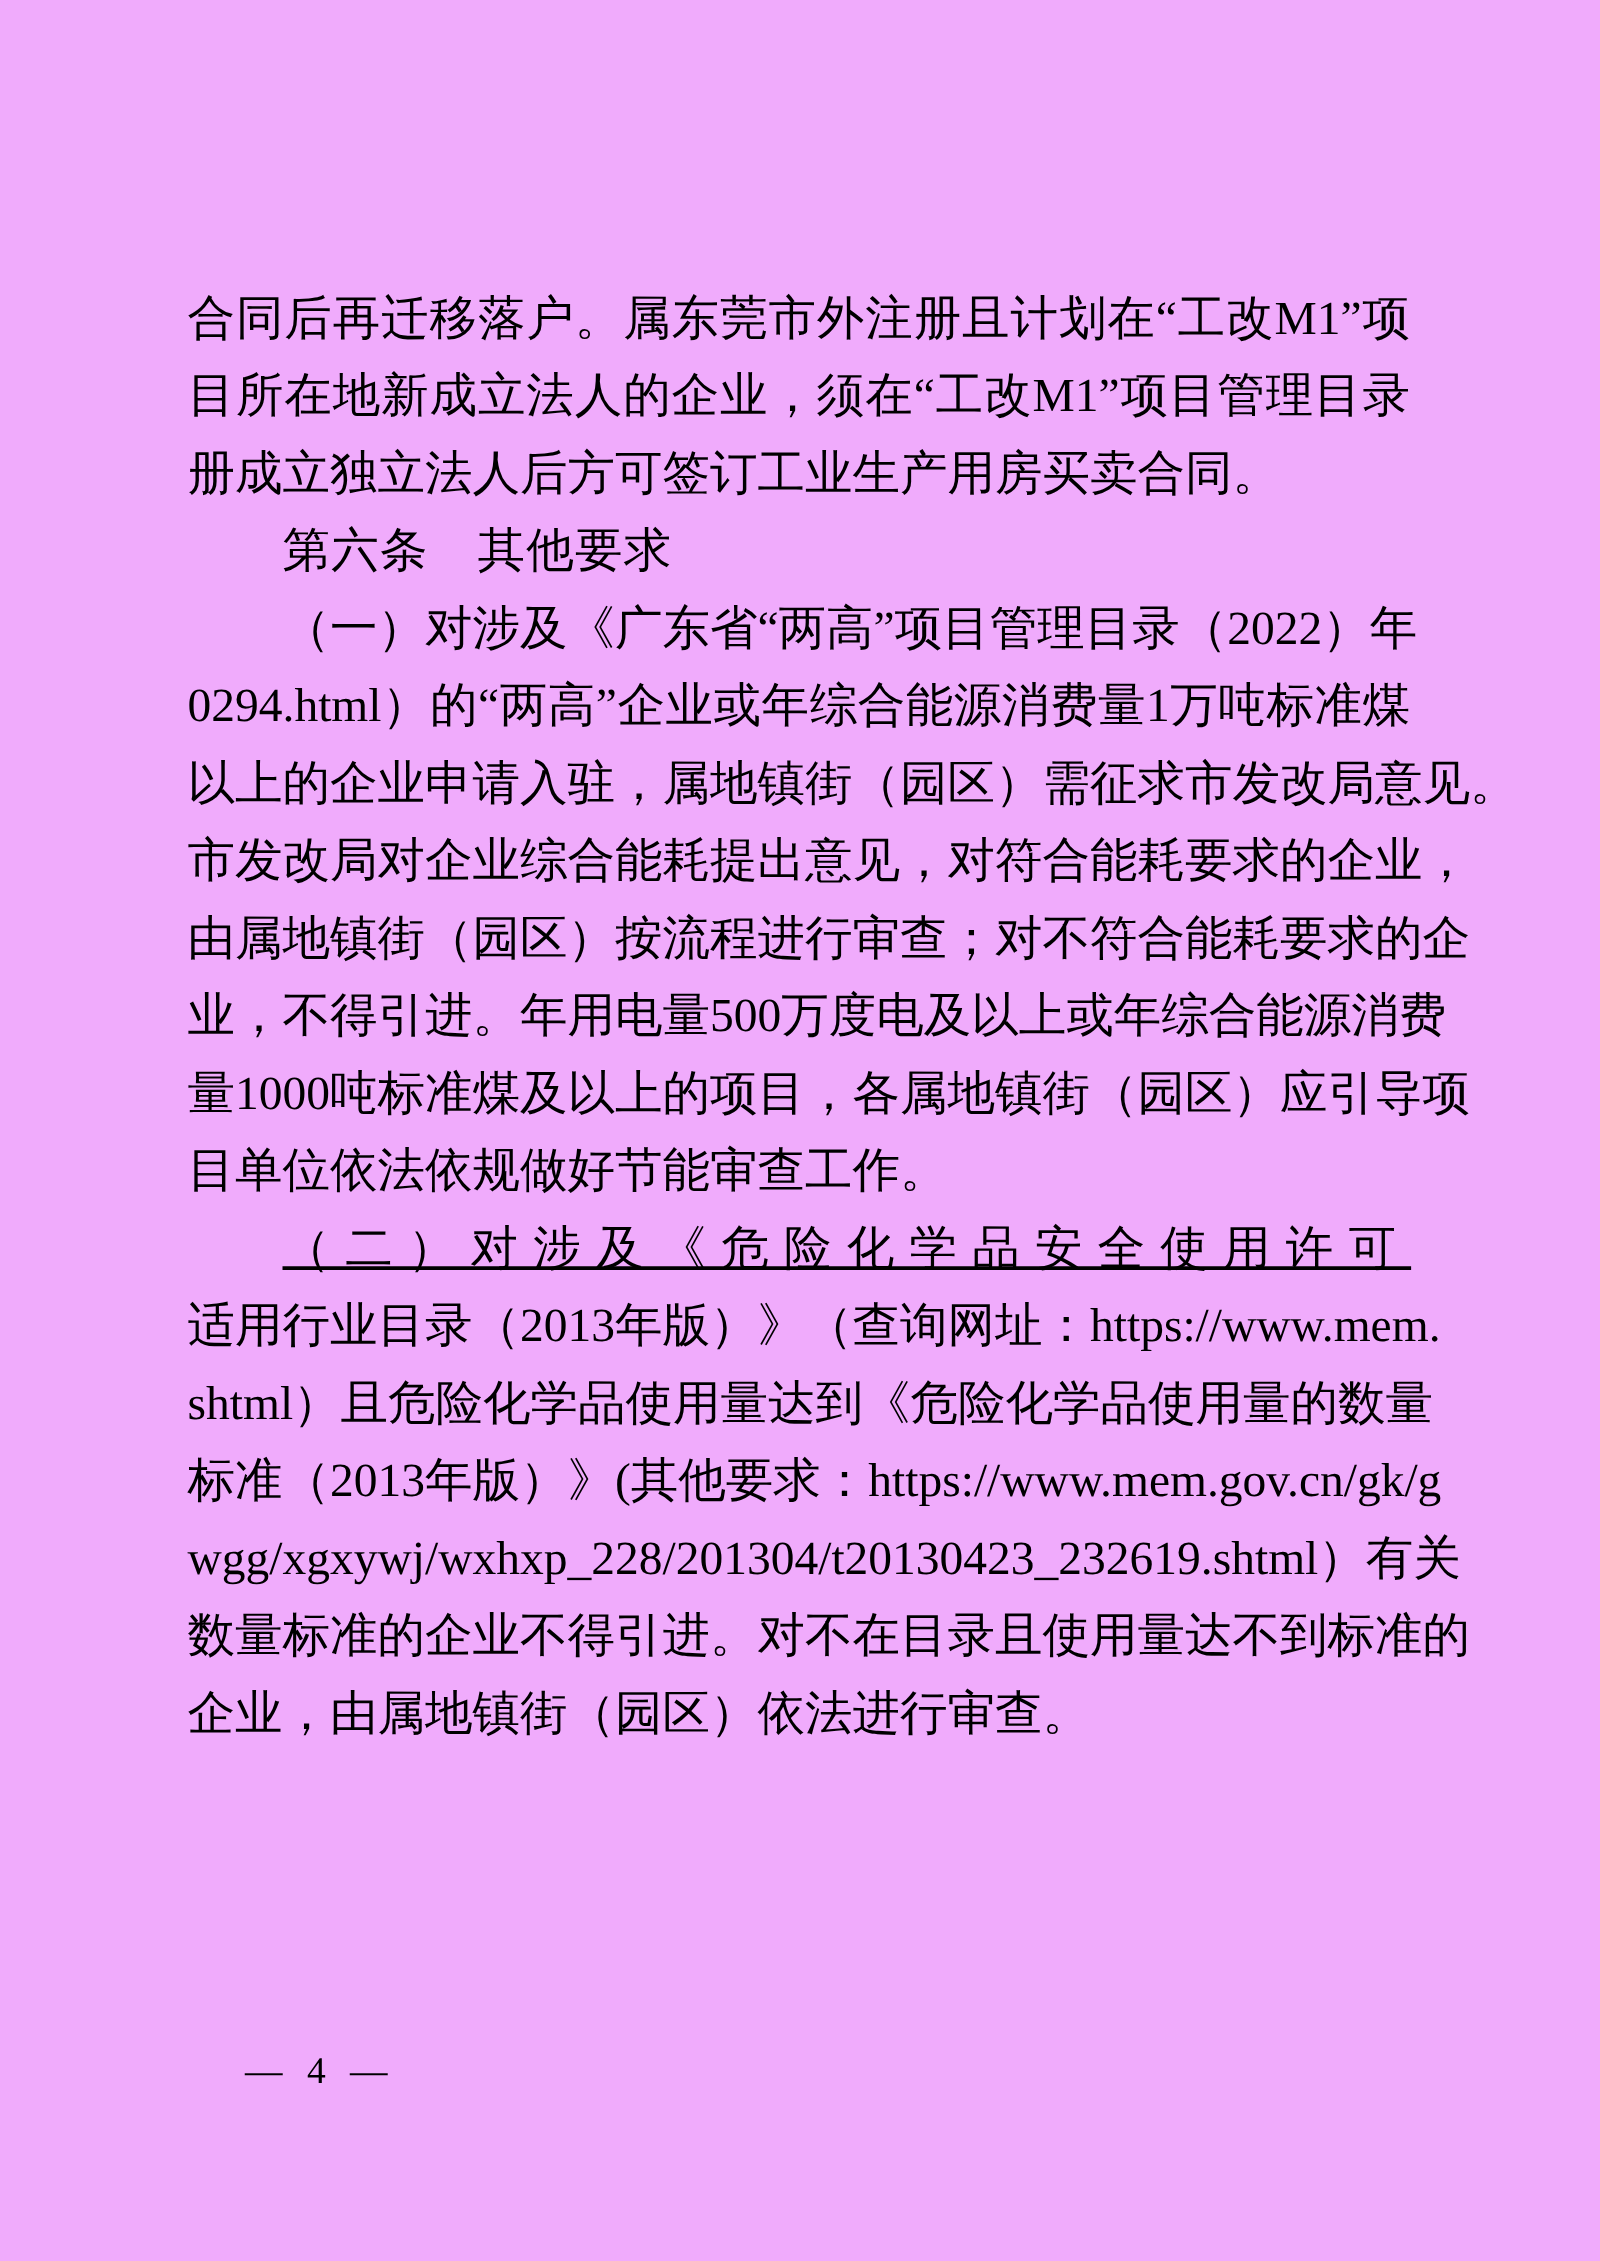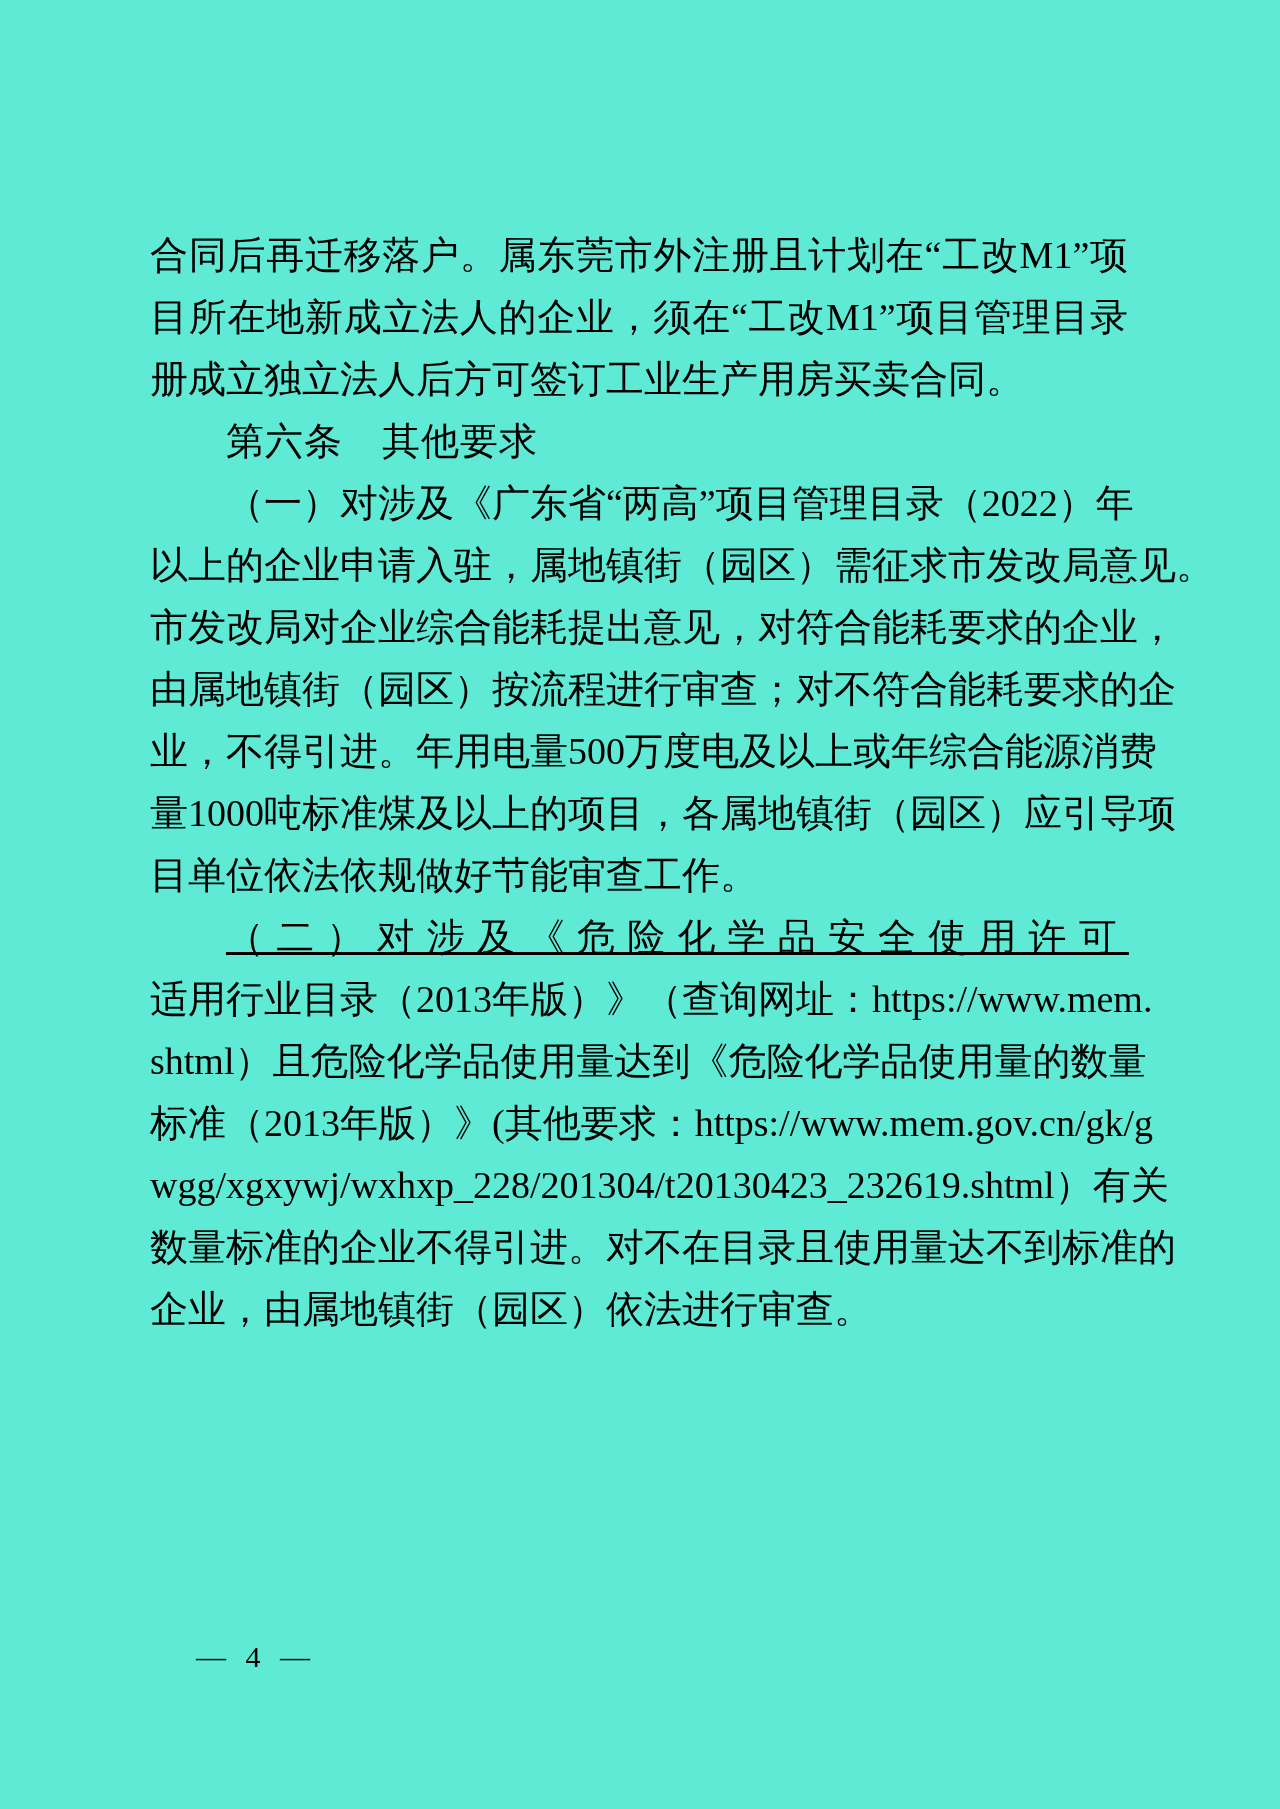--- a/index.html
+++ b/index.html
@@ -4,21 +4,21 @@
 <style>
   html, body {
     margin: 0;
     padding: 0;
     background: #ffffff;
   }
   .page {
     position: relative;
     width: 1280px;
     height: 1809px;
-    background: #5eead4;
+    background: #f0abfc;
     overflow: hidden;
     font-family: "Liberation Serif", "DejaVu Serif", serif;
     color: #000000;
   }
   .content {
     position: absolute;
     left: 150px;
     top: 224px;
     width: 978px;
   }
@@ -62,20 +62,21 @@
 </head>
 <body>
 
 <div class="page">
   <div class="content">
       <div class="line">合同后再迁移落户。属东莞市外注册且计划在“工改M1”项</div>
       <div class="line">目所在地新成立法人的企业，须在“工改M1”项目管理目录</div>
       <div class="line end">册成立独立法人后方可签订工业生产用房买卖合同。</div>
       <div class="line heading">第六条　其他要求</div>
       <div class="line indent">（一）对涉及《广东省“两高”项目管理目录（2022）年</div>
+      <div class="line">0294.html）的“两高”企业或年综合能源消费量1万吨标准煤</div>
       <div class="line">以上的企业申请入驻，属地镇街（园区）需征求市发改局意见。</div>
       <div class="line">市发改局对企业综合能耗提出意见，对符合能耗要求的企业，</div>
       <div class="line">由属地镇街（园区）按流程进行审查；对不符合能耗要求的企</div>
       <div class="line">业，不得引进。年用电量500万度电及以上或年综合能源消费</div>
       <div class="line">量1000吨标准煤及以上的项目，各属地镇街（园区）应引导项</div>
       <div class="line end">目单位依法依规做好节能审查工作。</div>
       <div class="line indent wide">（二）对涉及《危险化学品安全使用许可</div>
       <div class="line">适用行业目录（2013年版）》（查询网址：https://www.mem.</div>
       <div class="line">shtml）且危险化学品使用量达到《危险化学品使用量的数量</div>
       <div class="line">标准（2013年版）》(其他要求：https://www.mem.gov.cn/gk/g</div>

